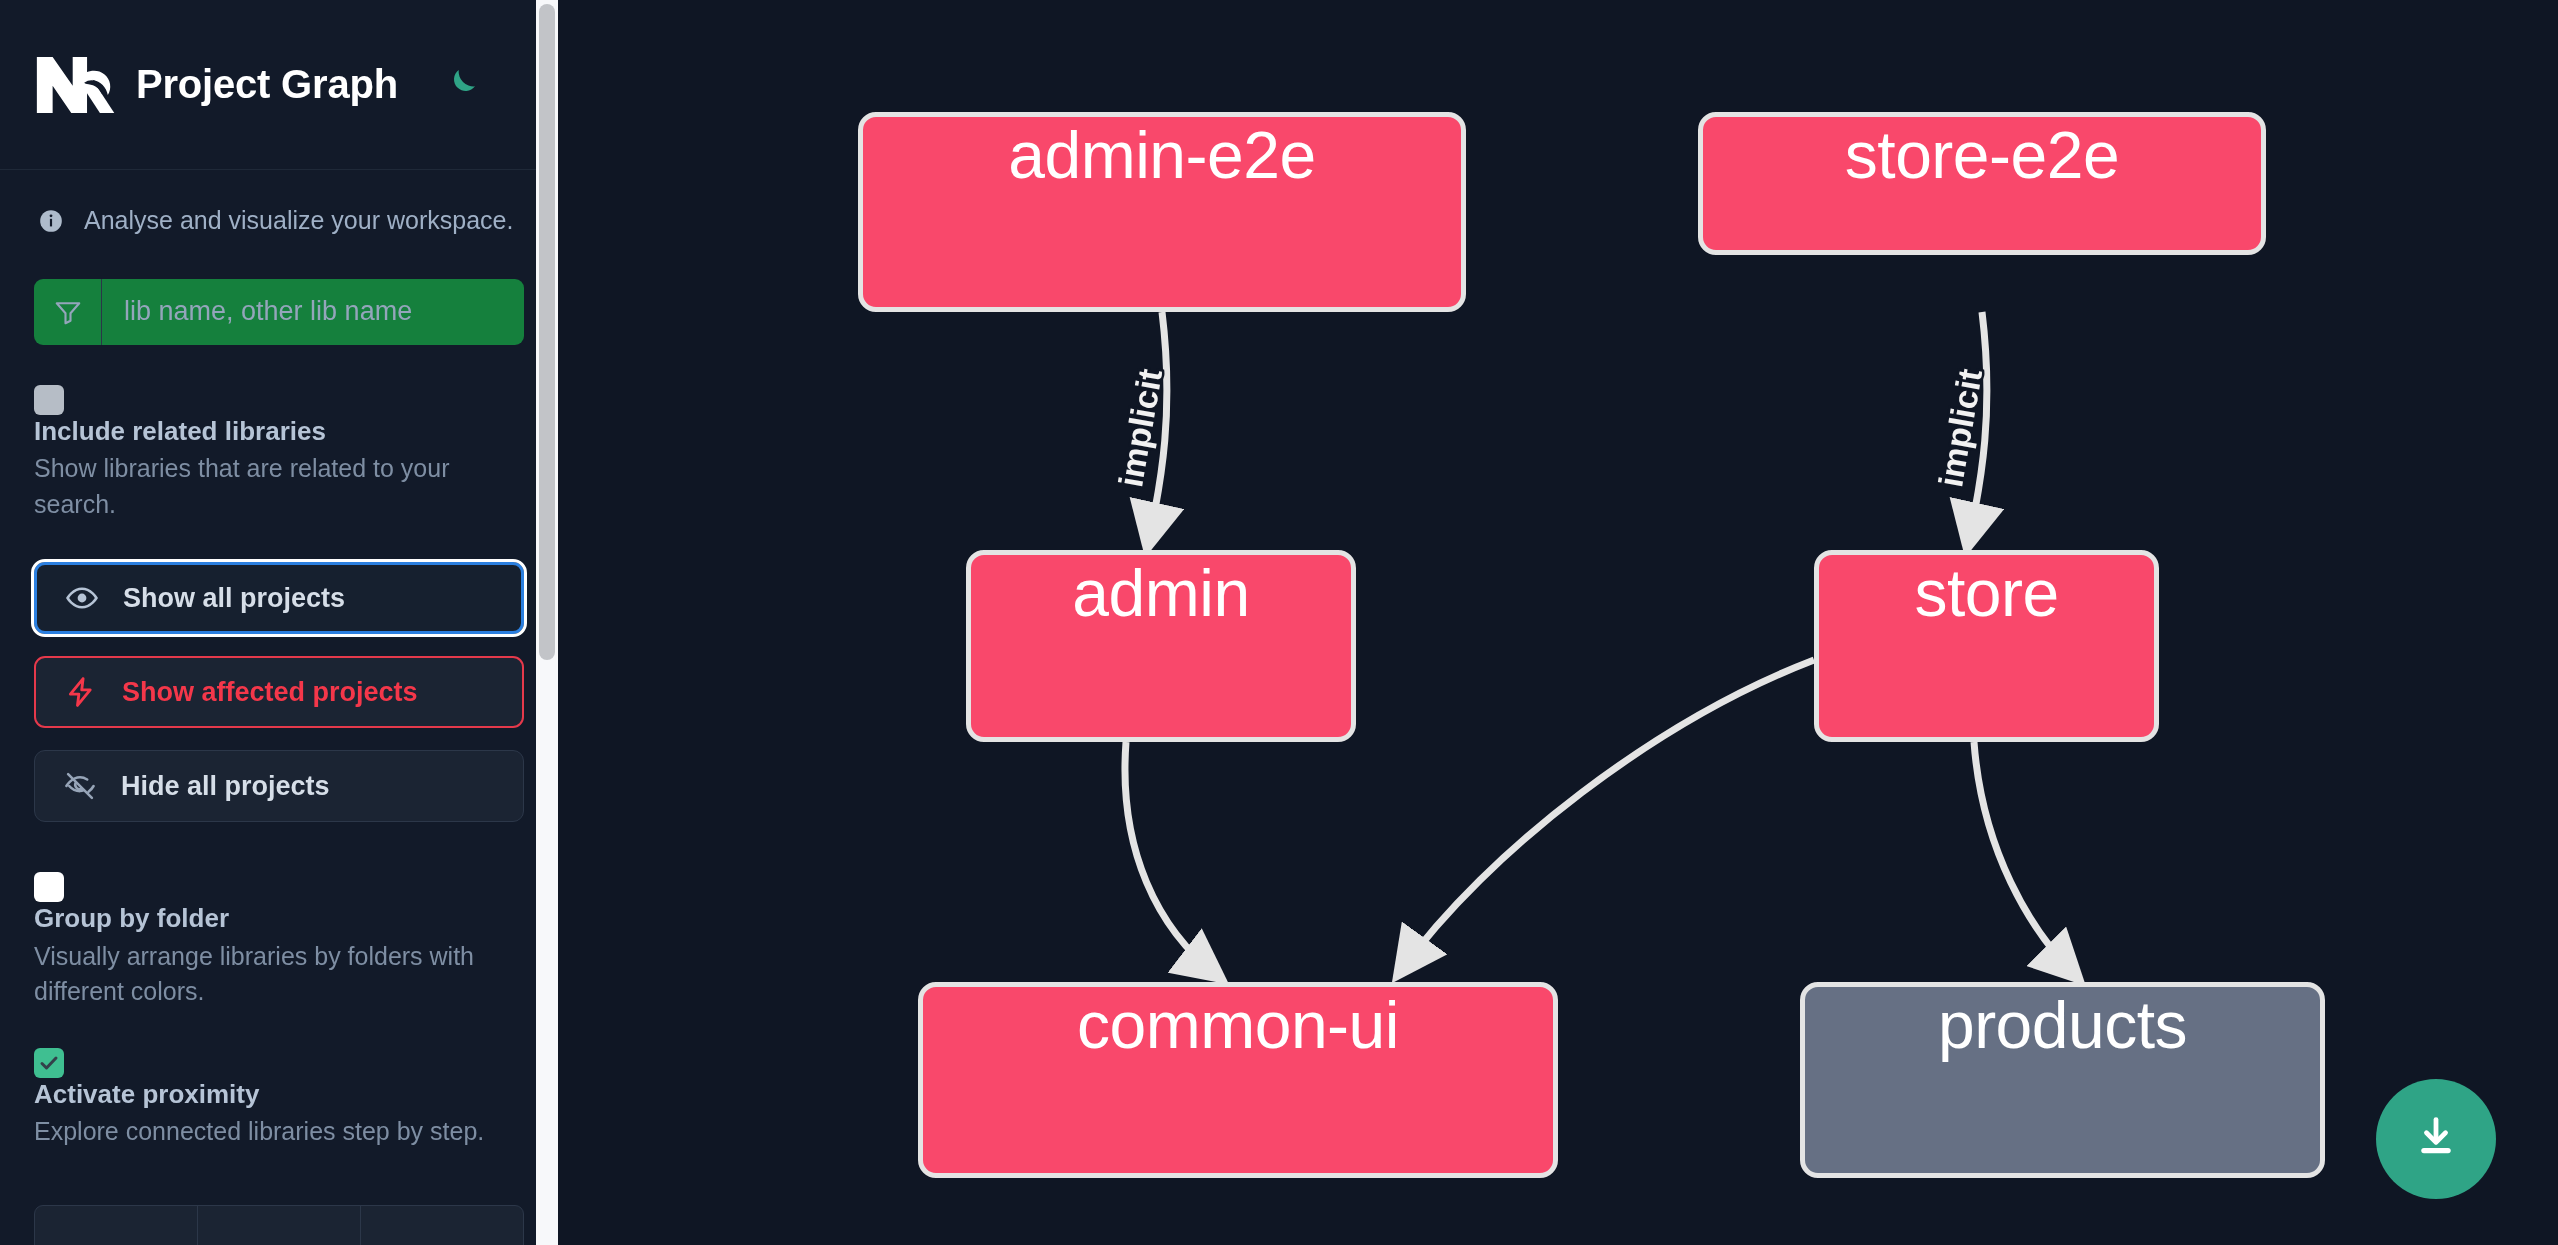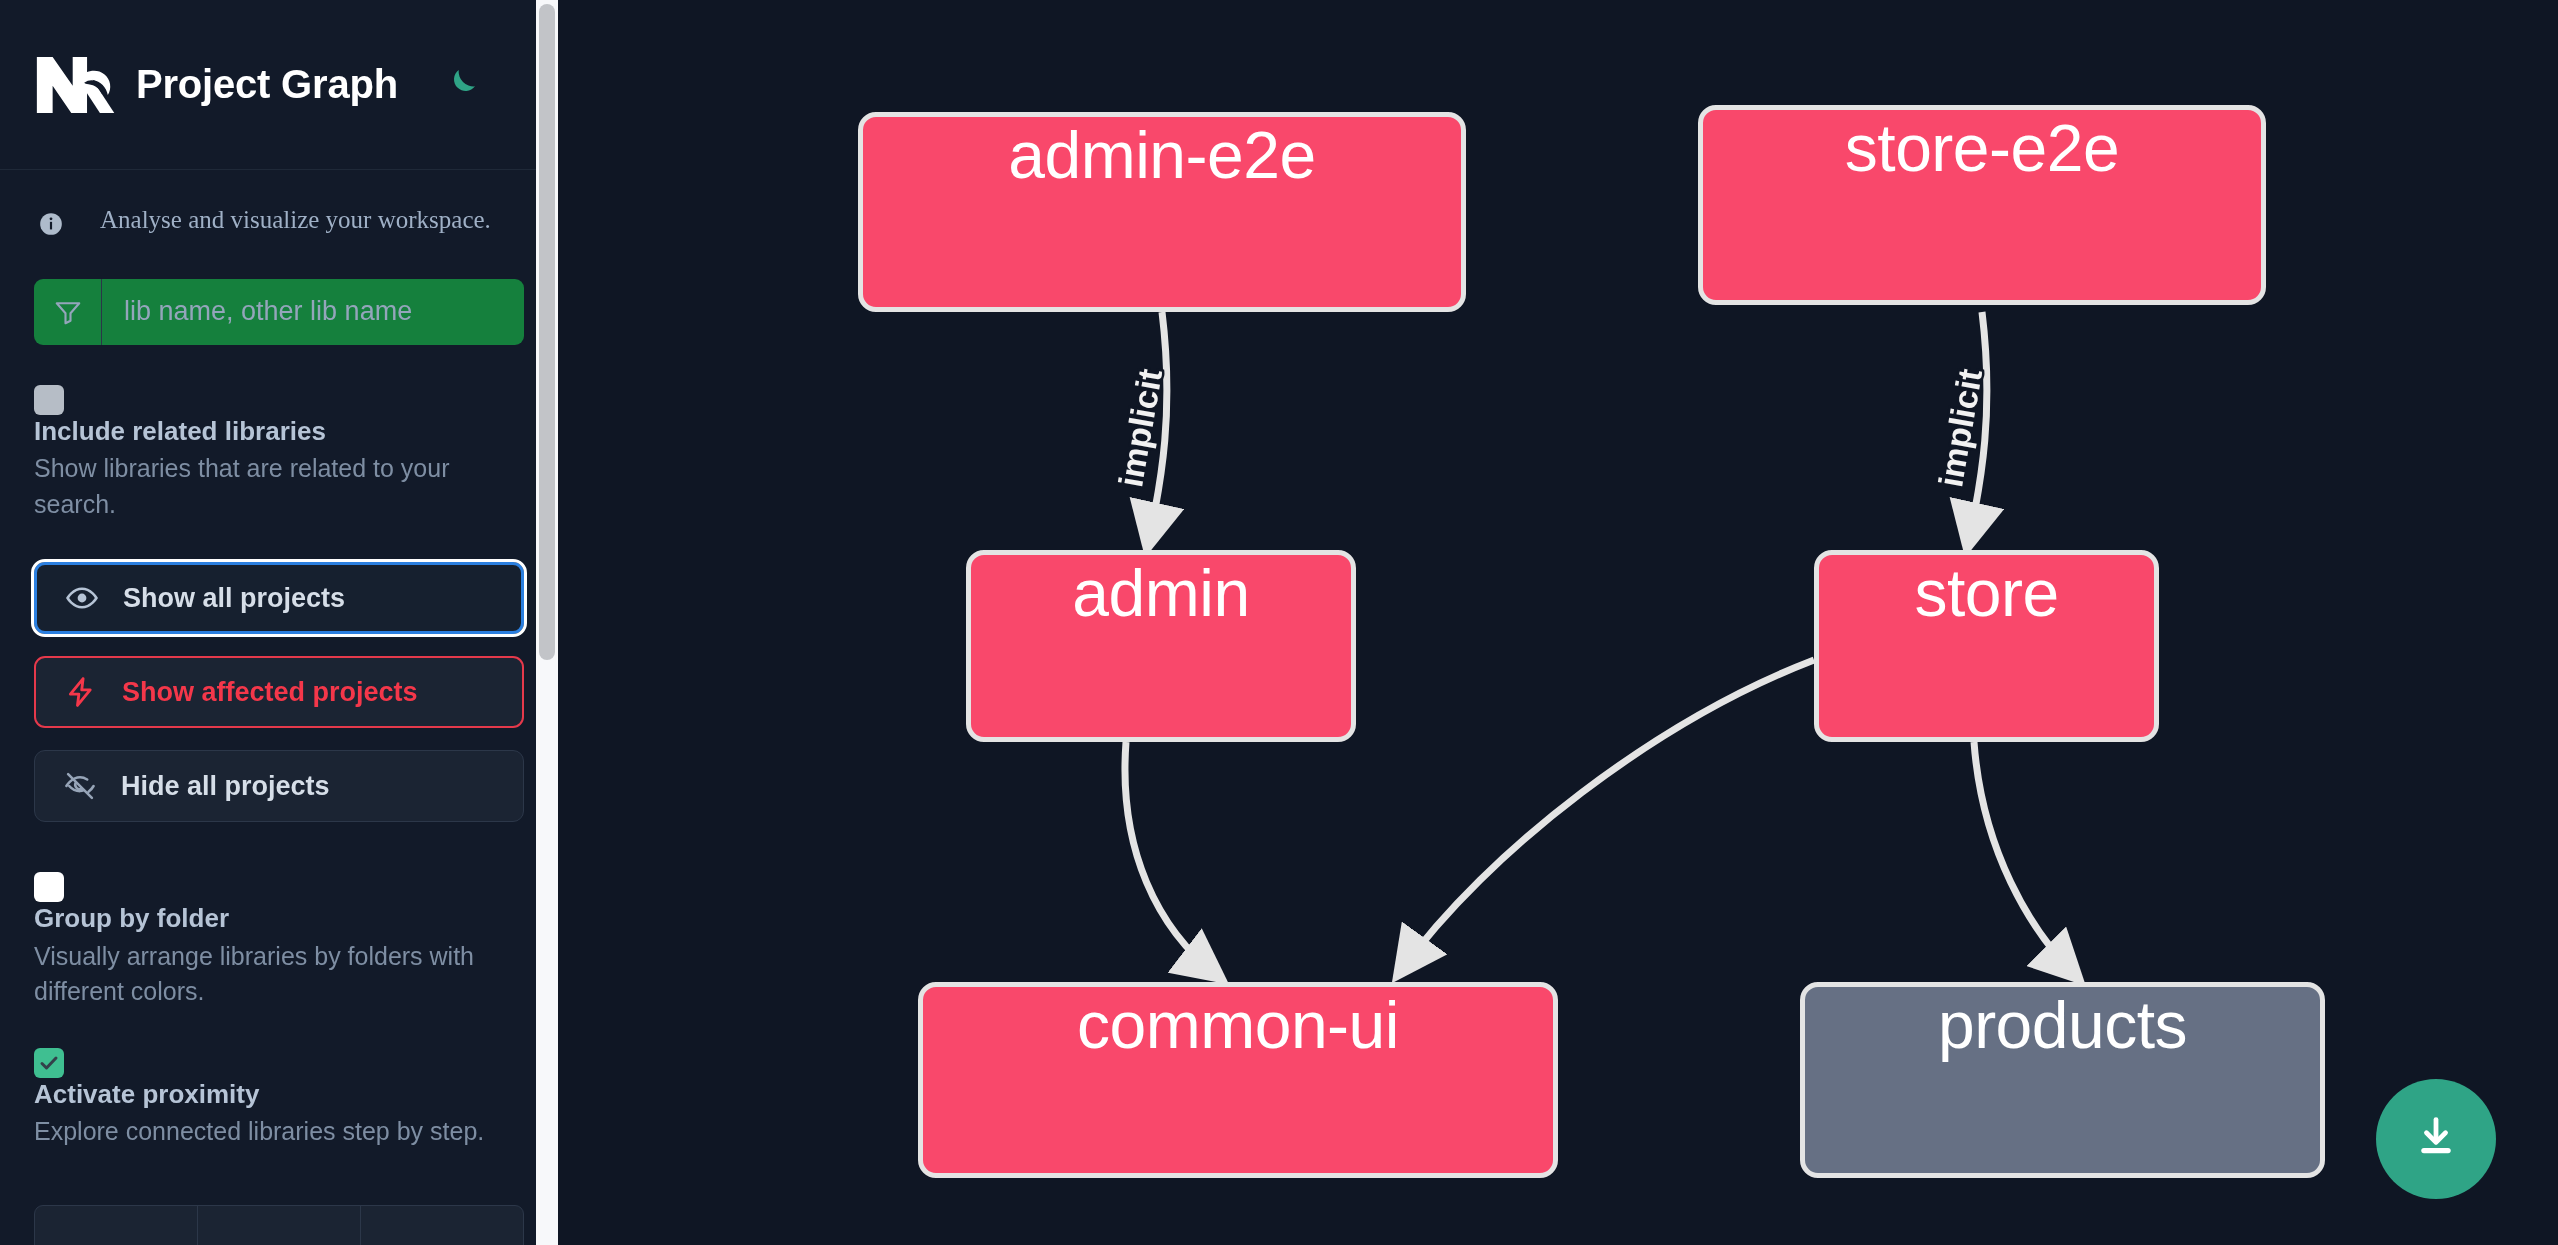--- a/index.html
+++ b/index.html
@@ -35,23 +35,22 @@
     white-space: nowrap;
   }
   .theme-toggle {
     margin-left: 24px;
     width: 44px; height: 44px;
     display: flex; align-items: center; justify-content: center;
     cursor: pointer;
   }
 
   .info-row {
-    display: flex; align-items: flex-end; gap: 36px;
+    display: flex; align-items: center; gap: 20px;
     padding: 34px 34px 0 38px;
-    font-family: Liberation Serif, serif;
   }
   .info-icon { flex: 0 0 26px; width: 26px; height: 26px; margin-top: 2px; }
   .info-text { color: #9FB0C6; font-size: 25px; line-height: 1.3; }
 
   .search-wrap {
     margin: 42px 34px 0 34px;
     height: 66px;
     display: flex; align-items: stretch;
     background: #15803d;
     border-radius: 9px;
@@ -323,21 +322,21 @@
 
       <path d="M1416 742 C1424 850 1472 930 1518 976" fill="none" stroke="#E4E4E4" stroke-width="7" marker-end="url(#arr)"></path>
 
       <text x="594" y="430" fill="#F2F2F2" font-family="Liberation Sans, sans-serif" font-size="34" font-weight="700" text-anchor="middle" transform="rotate(-80 594 430)" stroke="#0F1624" stroke-width="5" paint-order="stroke">implicit</text>
       <text x="1414" y="430" fill="#F2F2F2" font-family="Liberation Sans, sans-serif" font-size="34" font-weight="700" text-anchor="middle" transform="rotate(-80 1414 430)" stroke="#0F1624" stroke-width="5" paint-order="stroke">implicit</text>
     </svg>
 
     <div class="node pink" style="left:300px;top:112px;width:608px;height:200px">
       <span>admin-e2e</span>
     </div>
-    <div class="node pink" style="left:1140px;top:105px;width:568px;height:200px">
+    <div class="node pink" style="left:1140px;top:112px;width:568px;height:143px">
       <span>store-e2e</span>
     </div>
     <div class="node pink" style="left:408px;top:550px;width:390px;height:192px">
       <span>admin</span>
     </div>
     <div class="node pink" style="left:1256px;top:550px;width:345px;height:192px">
       <span>store</span>
     </div>
     <div class="node pink" style="left:360px;top:982px;width:640px;height:196px">
       <span>common-ui</span>

